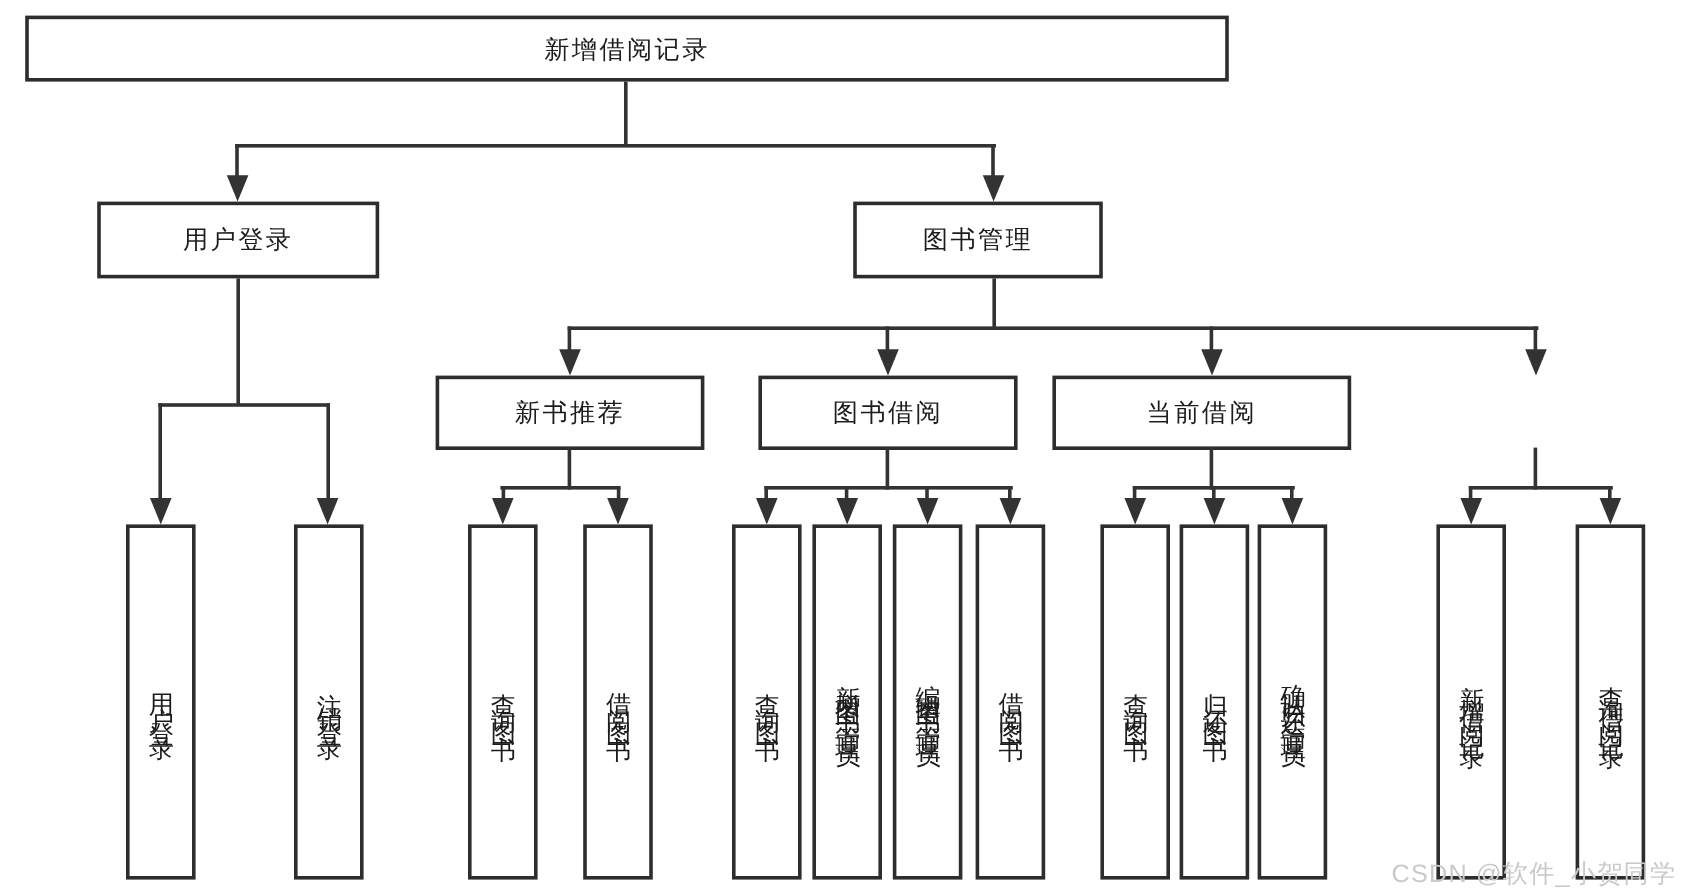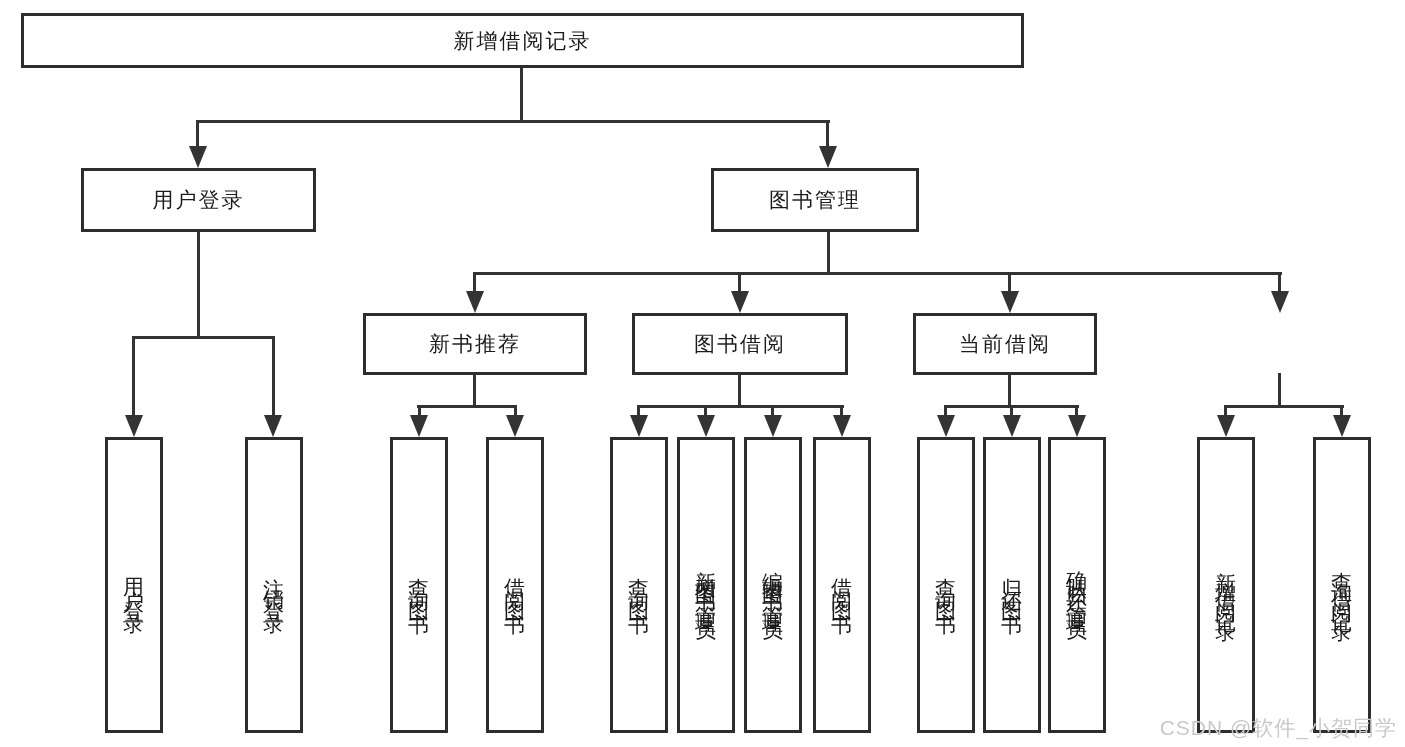--- a/index.html
+++ b/index.html
@@ -63,21 +63,21 @@
 
 <div class="stage">
 
   <div class="box" style="left:21px;top:13px;width:1003px;height:55px;">新增借阅记录</div>
 
   <div class="box" style="left:81px;top:168px;width:235px;height:64px;">用户登录</div>
   <div class="box" style="left:711px;top:168px;width:208px;height:64px;">图书管理</div>
 
   <div class="box" style="left:363px;top:313px;width:224px;height:62px;">新书推荐</div>
   <div class="box" style="left:632px;top:313px;width:216px;height:62px;">图书借阅</div>
-  <div class="box" style="left:913px;top:313px;width:184px;height:62px;">当前借阅</div>
+  <div class="box" style="left:877px;top:313px;width:249px;height:62px;">当前借阅</div>
 
   <div class="box leaf" style="left:105px;">
     <span class="gw">用户登录</span>
   </div>
   <div class="box leaf" style="left:245px;">
     <span class="gw">注销登录</span>
   </div>
 
   <div class="box leaf" style="left:390px;">
     <span class="gw">查询图书</span>

